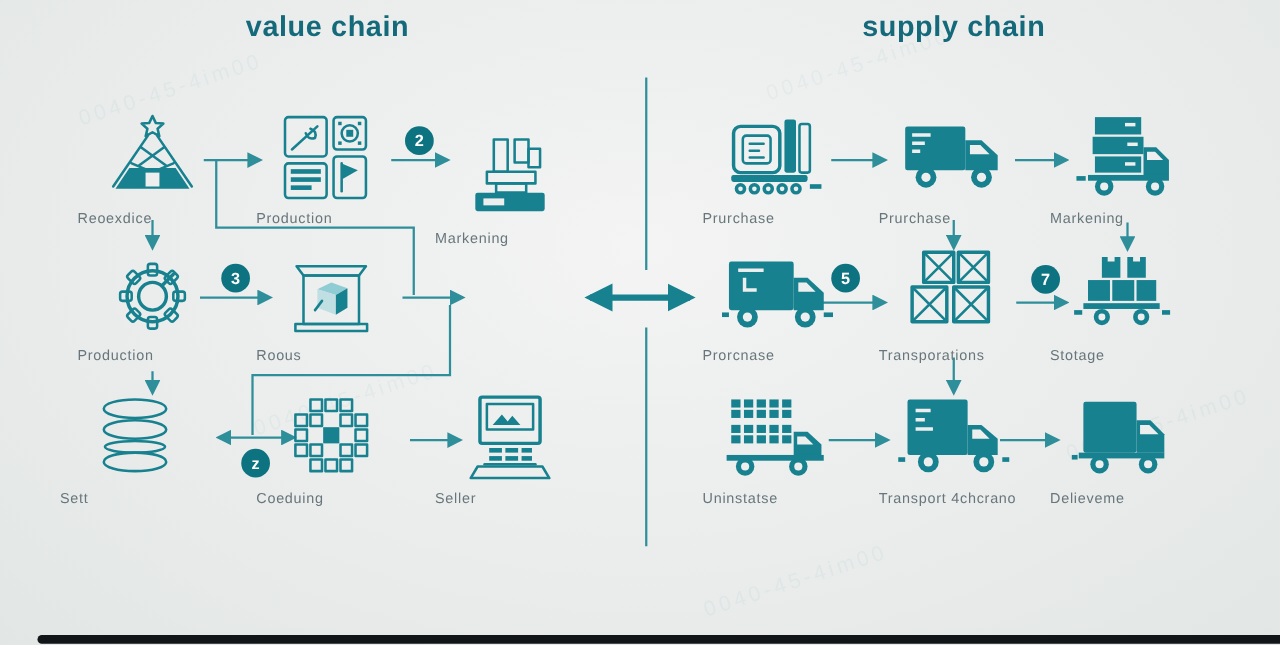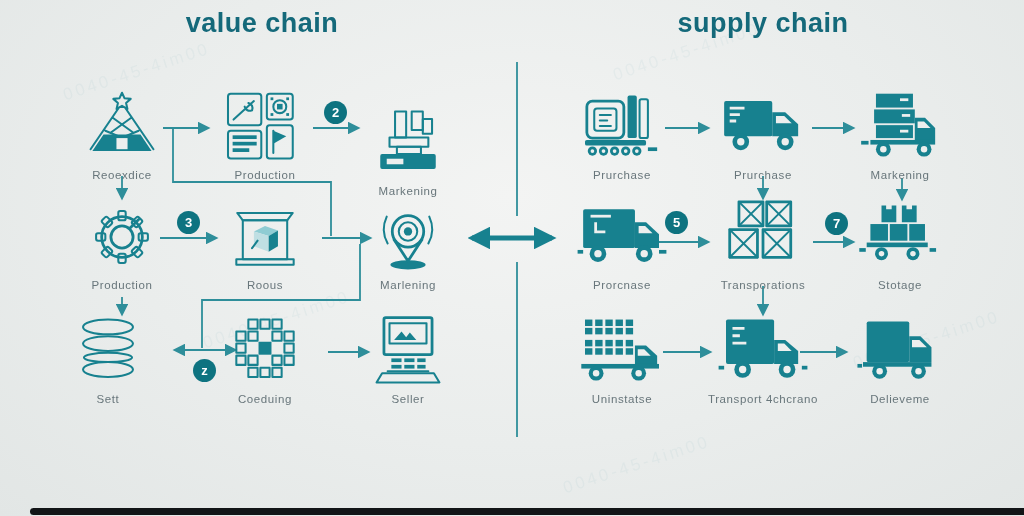--- a/index.html
+++ b/index.html
@@ -7,25 +7,25 @@
     --badge:#0e7380; --background:#ebeeed; --bg2:#edefee;
   }
   html,body{margin:0;padding:0;}
   body{font-family:"Liberation Sans", sans-serif;}
   .canvas{
     position:relative; width:1024px; height:516px; overflow:hidden;
     background: radial-gradient(ellipse at 50% 38%, #f3f4f3 0%, #eaedec 55%, #e2e6e5 100%);
   }
   .title{
     position:absolute; top:8px; width:400px; text-align:center;
-    font-size:27px; font-weight:bold; color:var(--title); letter-spacing:0.5px;
+    font-size:23px; font-weight:bold; color:var(--title); letter-spacing:0.5px;
   }
   .title.left{left:62px;}
   .title.right{left:563px;}
-  .node{position:absolute; width:120px; text-align:center;}
+  .node{position:absolute; width:120px; }
   .icon{height:76px; display:flex; align-items:flex-end; justify-content:center;}
   .icon svg{display:block;}
   .label{
     margin-top:5px; font-size:11.5px; color:var(--label); letter-spacing:0.6px;
     white-space:nowrap;
   }
   .badge{
     position:absolute; width:23px; height:23px; border-radius:50%;
     background:var(--badge); color:#ffffff; font-size:13px; font-weight:bold;
     display:flex; align-items:center; justify-content:center; line-height:1;
@@ -182,33 +182,20 @@
         <rect class="s2" x="17" y="64" width="62" height="6"></rect>
         <path class="md" d="M36,34 L48,28 L62,33 L52,39 z"></path>
         <path class="lt" d="M36,34 L52,39 L52,56 L36,50 z"></path>
         <path class="f" d="M52,39 L62,33 L62,50 L52,56 z"></path>
         <path class="s2" d="M40,44 l-6,8"></path>
       </svg>
     </div>
     <div class="label">Roous</div>
   </div>
 
-  <div class="node" style="left:348px;top:198px">
-    <div class="icon">
-      <svg width="90" height="74" viewBox="0 0 96 80">
-        <ellipse class="f" cx="48" cy="70" rx="19" ry="5"></ellipse>
-        <circle class="s" cx="48" cy="34" r="17"></circle>
-        <circle class="s2" cx="48" cy="34" r="10"></circle>
-        <circle class="f" cx="48" cy="34" r="4.5"></circle>
-        <path class="s" d="M33,43 Q44,60 48,66 Q52,60 63,43"></path>
-        <path class="s2" d="M25,18 q-7,15 1,29 M71,18 q7,15 -1,29"></path>
-      </svg>
-    </div>
-    <div class="label">Marlening</div>
-  </div>
 
   <div class="node" style="left:48px;top:312px">
     <div class="icon">
       <svg width="90" height="74" viewBox="0 0 96 80">
         <ellipse class="s2" cx="48" cy="14" rx="27" ry="8"></ellipse>
         <ellipse class="s2" cx="48" cy="32" rx="27" ry="8"></ellipse>
         <ellipse class="s2" cx="48" cy="47" rx="26" ry="5"></ellipse>
         <ellipse class="s2" cx="48" cy="60" rx="27" ry="8"></ellipse>
       </svg>
     </div>

